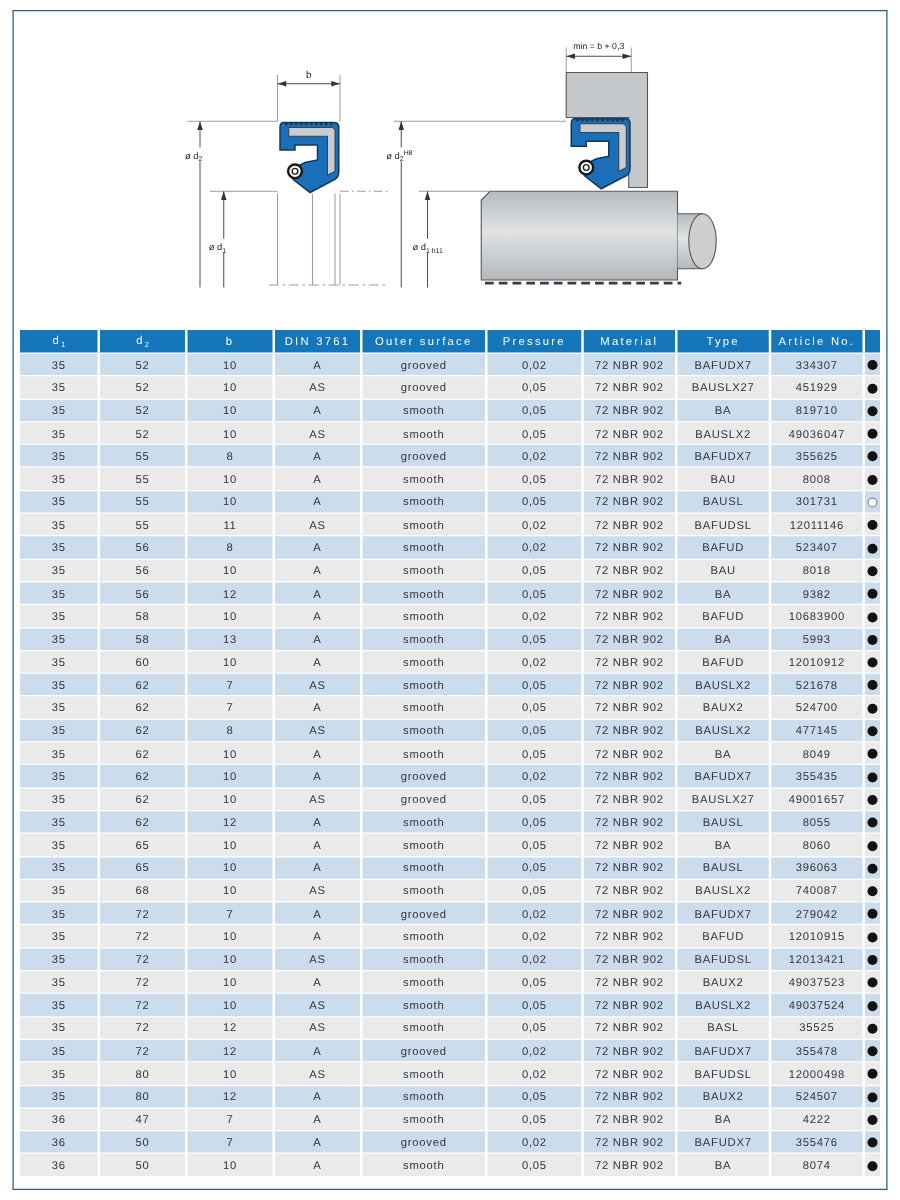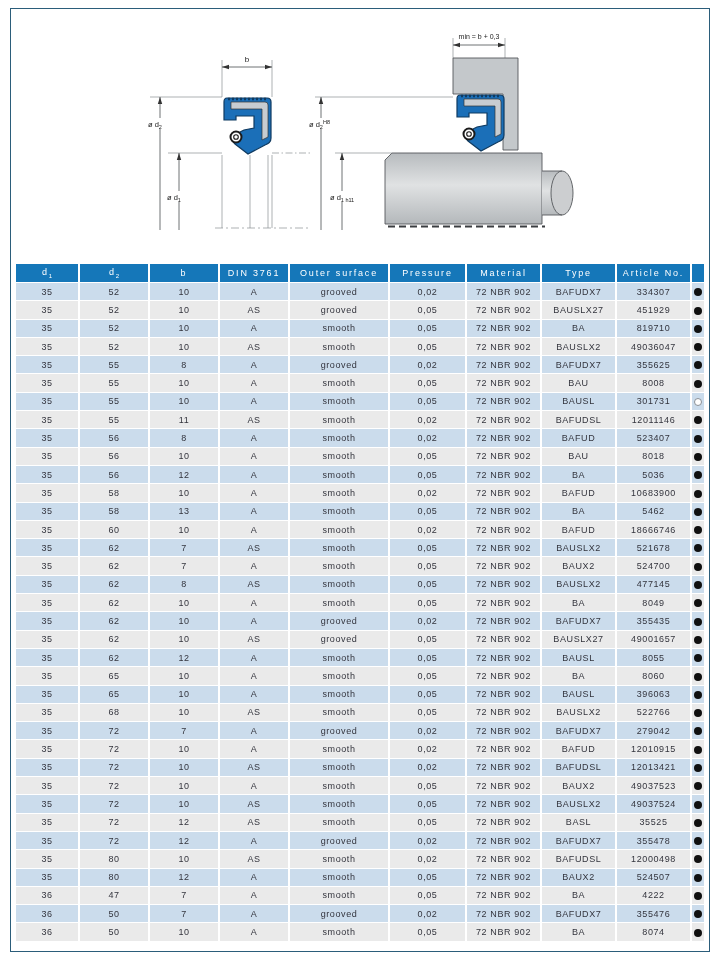--- a/index.html
+++ b/index.html
@@ -281,21 +281,21 @@
   </tr>
       <tr class="row-blue">
     <td>35</td>
     <td>56</td>
     <td>12</td>
     <td>A</td>
     <td>smooth</td>
     <td>0,05</td>
     <td>72 NBR 902</td>
     <td>BA</td>
-    <td>5036</td>
+    <td>9382</td>
     <td><span class="dot dot-filled"></span></td>
   </tr>
       <tr class="row-gray">
     <td>35</td>
     <td>58</td>
     <td>10</td>
     <td>A</td>
     <td>smooth</td>
     <td>0,02</td>
     <td>72 NBR 902</td>
@@ -305,33 +305,33 @@
   </tr>
       <tr class="row-blue">
     <td>35</td>
     <td>58</td>
     <td>13</td>
     <td>A</td>
     <td>smooth</td>
     <td>0,05</td>
     <td>72 NBR 902</td>
     <td>BA</td>
-    <td>5462</td>
+    <td>5993</td>
     <td><span class="dot dot-filled"></span></td>
   </tr>
       <tr class="row-gray">
     <td>35</td>
     <td>60</td>
     <td>10</td>
     <td>A</td>
     <td>smooth</td>
     <td>0,02</td>
     <td>72 NBR 902</td>
     <td>BAFUD</td>
-    <td>18666746</td>
+    <td>12010912</td>
     <td><span class="dot dot-filled"></span></td>
   </tr>
       <tr class="row-blue">
     <td>35</td>
     <td>62</td>
     <td>7</td>
     <td>AS</td>
     <td>smooth</td>
     <td>0,05</td>
     <td>72 NBR 902</td>
@@ -437,21 +437,21 @@
   </tr>
       <tr class="row-gray">
     <td>35</td>
     <td>68</td>
     <td>10</td>
     <td>AS</td>
     <td>smooth</td>
     <td>0,05</td>
     <td>72 NBR 902</td>
     <td>BAUSLX2</td>
-    <td>522766</td>
+    <td>740087</td>
     <td><span class="dot dot-filled"></span></td>
   </tr>
       <tr class="row-blue">
     <td>35</td>
     <td>72</td>
     <td>7</td>
     <td>A</td>
     <td>grooved</td>
     <td>0,02</td>
     <td>72 NBR 902</td>

